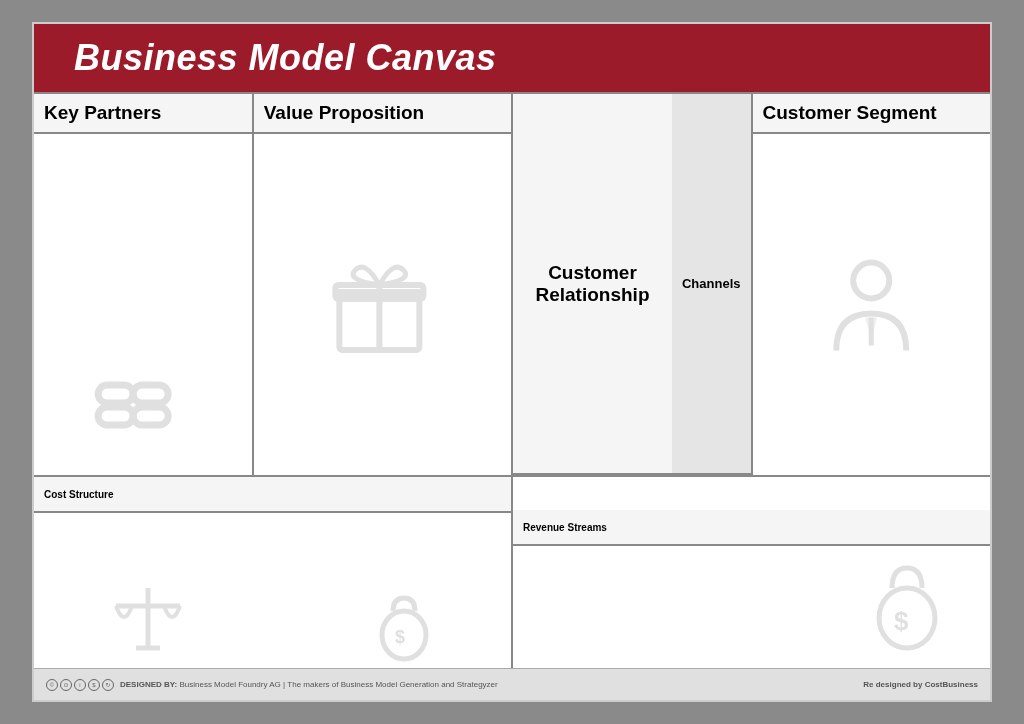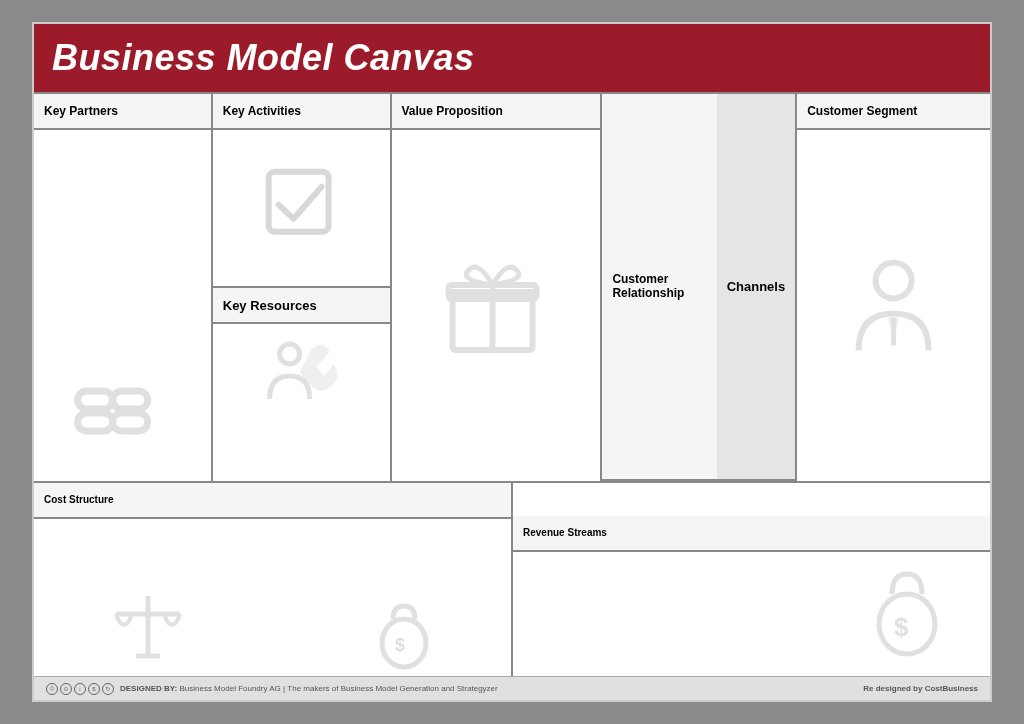--- a/index.html
+++ b/index.html
@@ -25,20 +25,21 @@
       height: 68px;
       display: flex;
       align-items: center;
     }
     .header-title {
       color: #fff;
       font-size: 36px;
       font-style: italic;
       font-weight: bold;
       letter-spacing: 0.5px;
+      margin-left: 22px;
     }
     .grid-area {
       flex: 1;
       display: flex;
       flex-direction: column;
       border-top: 2px solid #888;
     }
     
     .top-section {
       display: flex;
@@ -49,25 +50,25 @@
       flex: 1;
       border-right: 2px solid #888;
       display: flex;
       flex-direction: column;
       position: relative;
       overflow: hidden;
     }
     .col:last-child { border-right: none; }
     .col-header {
       padding: 8px 10px;
-      font-size: 12px;
+      font-size: 19px;
       font-weight: bold;
       border-bottom: 2px solid #888;
       background: #f5f5f5;
-      text-align: left;
+      text-align: center;
       min-height: 36px;
       display: flex;
       align-items: center;
     }
     .col-body {
       flex: 1;
       position: relative;
       overflow: hidden;
     }
     
@@ -146,21 +147,21 @@
       display: flex;
       align-items: center;
     }
     .bottom-col-body {
       flex: 1;
       position: relative;
       overflow: hidden;
     }
     
     .footer {
-      height: 24px;
+      height: 32px;
       background: #e0e0e0;
       border-top: 1px solid #aaa;
       display: flex;
       align-items: center;
       justify-content: space-between;
       padding: 0 12px;
       font-size: 8px;
       color: #555;
     }
     .footer-left { display: flex; align-items: center; gap: 6px; }
@@ -220,45 +221,20 @@
                 <rect x="15" y="30" width="35" height="18" rx="9" ry="9" fill="none" stroke="#e0e0e0" stroke-width="7"></rect>
                 <rect x="50" y="30" width="35" height="18" rx="9" ry="9" fill="none" stroke="#e0e0e0" stroke-width="7"></rect>
                 <rect x="15" y="52" width="35" height="18" rx="9" ry="9" fill="none" stroke="#e0e0e0" stroke-width="7"></rect>
                 <rect x="50" y="52" width="35" height="18" rx="9" ry="9" fill="none" stroke="#e0e0e0" stroke-width="7"></rect>
               </g>
             </svg>
           </div>
         </div>
       </div>
 
-      <div class="col key-activities-col" style="flex:1.1;">
-        <div class="col-header">Key Activities</div>
-        <div class="ka-top">
-
-          <div class="bg-icon icon-checkbox">
-            <svg width="75" height="75" viewBox="0 0 75 75">
-              <rect x="5" y="5" width="60" height="60" rx="6" fill="none" stroke="#d8d8d8" stroke-width="6"></rect>
-              <polyline points="15,38 30,52 58,20" fill="none" stroke="#d8d8d8" stroke-width="6" stroke-linecap="round" stroke-linejoin="round"></polyline>
-            </svg>
-          </div>
-        </div>
-        <div class="ka-bottom-header">Key Resources</div>
-        <div class="ka-bottom">
-
-          <div class="bg-icon" style="top:10px;left:50%;transform:translateX(-50%);width:100%;text-align:center;">
-            <svg width="80" height="80" viewBox="0 0 80 80">
-
-              <circle cx="28" cy="20" r="10" fill="none" stroke="#e0e0e0" stroke-width="5"></circle>
-              <path d="M8 65 Q8 42 28 42 Q48 42 48 65" fill="none" stroke="#e0e0e0" stroke-width="5"></path>
-
-              <path d="M50 15 Q62 5 68 18 L55 32 L62 42 L72 30 Q80 42 70 52 Q58 62 48 50 L38 38 Z" fill="#e0e0e0" opacity="0.5"></path>
-            </svg>
-          </div>
-        </div>
-      </div>
 
       <div class="col" style="flex:1.3;">
         <div class="col-header">Value Proposition</div>
         <div class="col-body">
 
           <div class="bg-icon" style="top:50%;left:50%;transform:translate(-50%,-50%);width:100%;text-align:center;">
             <svg width="110" height="110" viewBox="0 0 110 110">
 
               <rect x="12" y="45" width="80" height="55" rx="3" fill="none" stroke="#e0e0e0" stroke-width="6"></rect>
 

